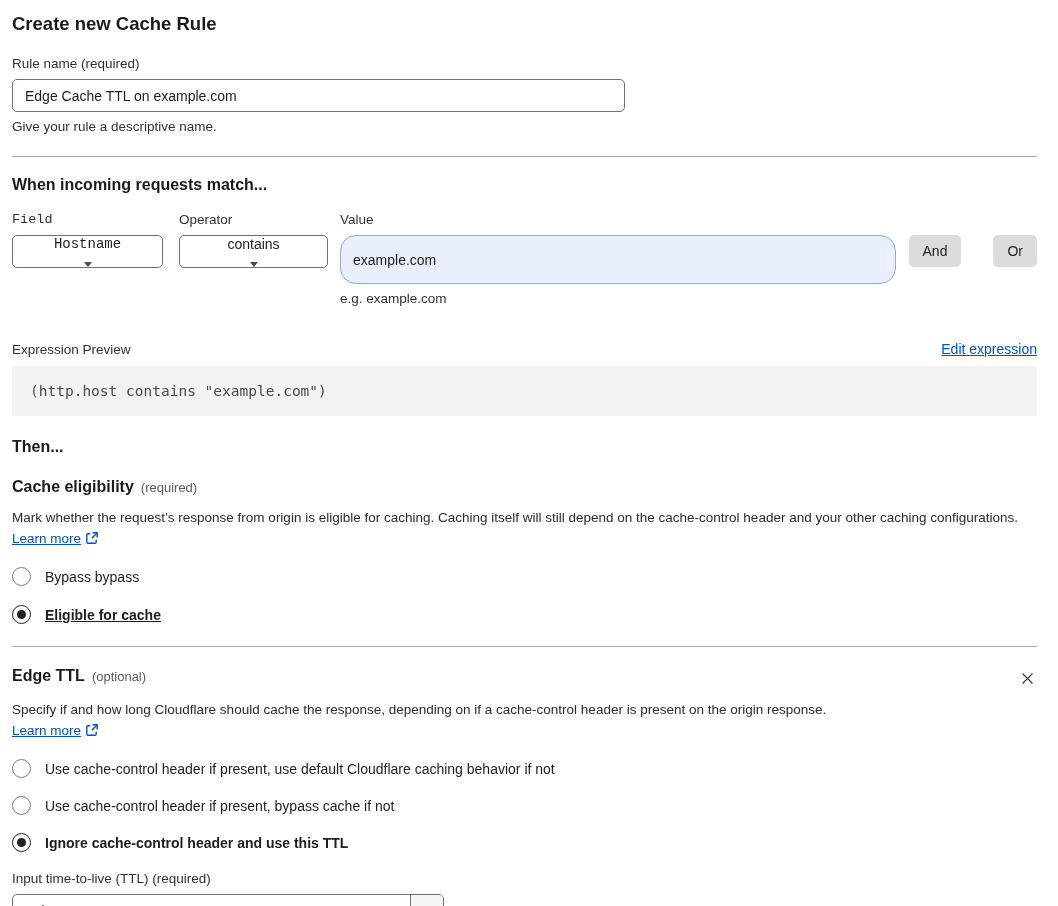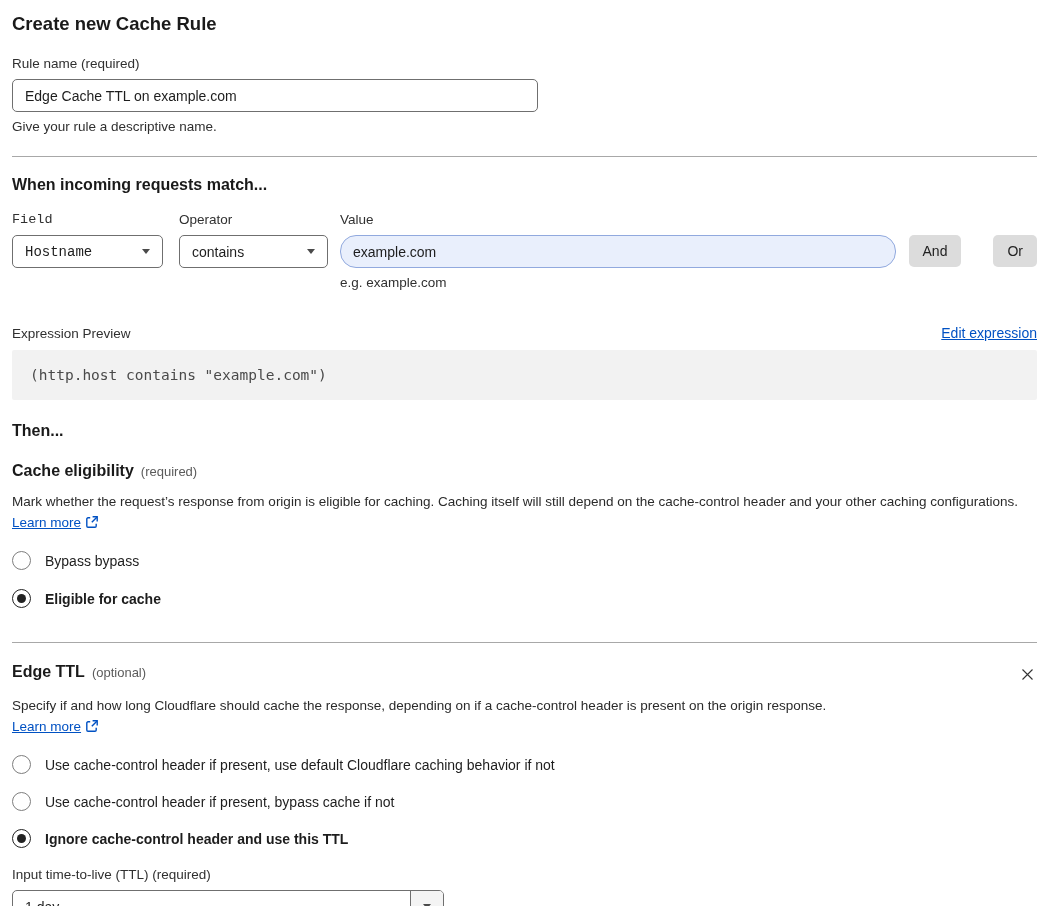--- a/index.html
+++ b/index.html
@@ -19,21 +19,21 @@
     margin-bottom: 21px;
   }
 
   .field-label {
     font-size: 13.5px;
     color: #303030;
     margin-bottom: 8px;
   }
   .text-input {
     display: block;
-    width: 526px;
+    width: 613px;
     height: 33px;
     border: 1px solid #6f6f6f;
     border-radius: 5px;
     padding: 0 12px;
     font-size: 14px;
     font-family: "Liberation Sans", sans-serif;
     color: #1d1d1d;
     background: #fff;
     outline: none;
   }
@@ -67,31 +67,32 @@
     border: 1px solid #6f6f6f;
     border-radius: 5px;
     background: #fff;
     display: flex;
     align-items: center;
     justify-content: space-between;
     padding: 0 12px;
     font-size: 14px;
     color: #1d1d1d;
     cursor: pointer;
+    flex-direction: column;
   }
   .tri {
     width: 0; height: 0;
     border-left: 4.5px solid transparent;
     border-right: 4.5px solid transparent;
     border-top: 5.5px solid #4a4a4a;
   }
   .value-input {
     display: block;
     width: 100%;
-    height: 33px;
+    height: 49px;
     border: 1px solid #91a9de;
     border-radius: 16px;
     background: #e9effc;
     padding: 0 12px;
     font-size: 14px;
     font-family: "Liberation Sans", sans-serif;
     color: #1d1d1d;
     outline: none;
   }
   .eg-text { font-size: 13.5px; color: #303030; margin-top: 7px; }
@@ -183,21 +184,21 @@
     content: "";
     position: absolute;
     left: 50%; top: 50%;
     width: 9px; height: 9px;
     margin: -4.5px 0 0 -4.5px;
     border-radius: 50%;
     background: #222;
   }
   .radio-label { font-size: 14px; color: #1d1d1d; margin-left: 14px; }
   .radio-label.bold { font-weight: 700; }
-  .gap-lg { margin-top: 19px; margin-bottom: 34px; }
+  .gap-lg { margin-top: 19px; margin-bottom: 22px; text-decoration: underline; }
 
   .header-row {
     display: flex;
     justify-content: space-between;
     align-items: flex-start;
     margin-top: 20px;
   }
   .close-btn {
     background: none;
     border: none;

